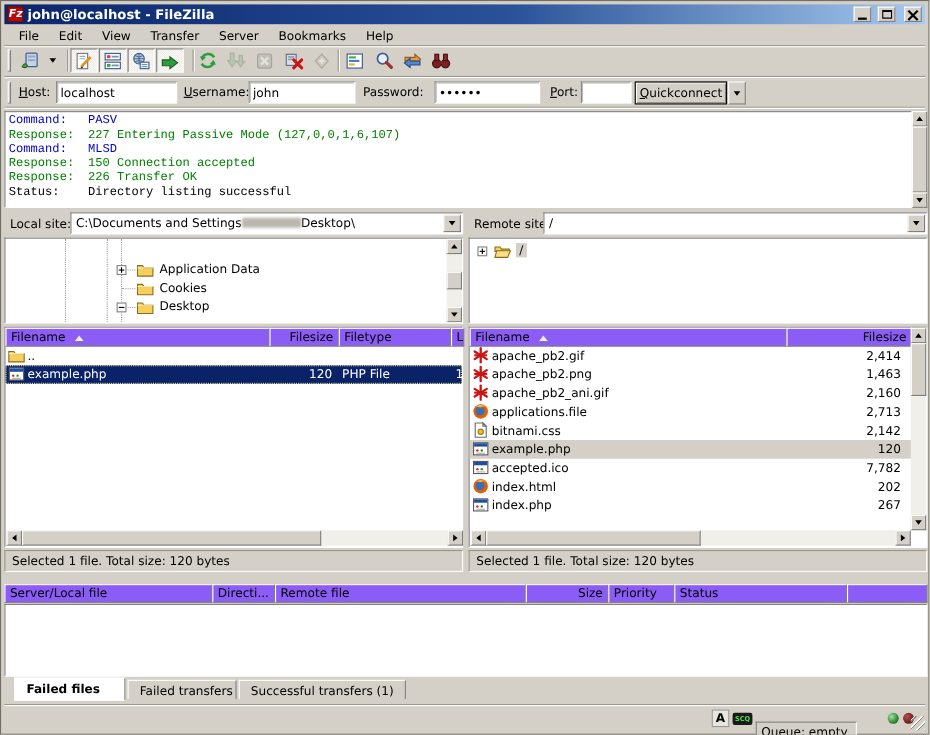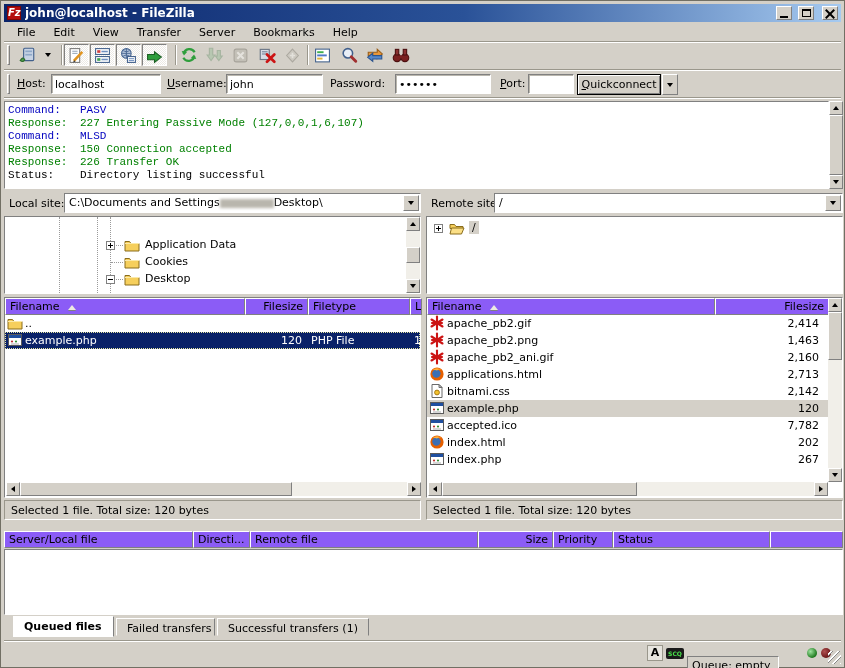--- a/index.html
+++ b/index.html
@@ -471,21 +471,21 @@
       <svg class="fi">
           <use href="#i-apache"></use>
         </svg>
       <span class="c-name">apache_pb2_ani.gif</span>
       <span class="c-size" style="left:292px; width:100px;">2,160</span>
     </div>
     <div class="lrow" style="top:68px; width:402px;">
       <svg class="fi">
           <use href="#i-firefox"></use>
         </svg>
-      <span class="c-name">applications.html</span>
+      <span class="c-name">applications.file</span>
       <span class="c-size" style="left:292px; width:100px;">2,713</span>
     </div>
     <div class="lrow" style="top:85px; width:402px;">
       <svg class="fi">
           <use href="#i-css"></use>
         </svg>
       <span class="c-name">bitnami.css</span>
       <span class="c-size" style="left:292px; width:100px;">2,142</span>
     </div>
     <div class="lrow sel-inactive" style="top:102px; width:402px;">
@@ -541,21 +541,21 @@
     <div class="hdr-cell" style="left:0; width:189px;"><span>Server/Local file</span></div>
     <div class="hdr-cell" style="left:189px; width:57px;"><span>Directi...</span></div>
     <div class="hdr-cell" style="left:246px; width:228px;"><span>Remote file</span></div>
     <div class="hdr-cell num" style="left:474px; width:75px;"><span>Size</span></div>
     <div class="hdr-cell" style="left:549px; width:60px;"><span>Priority</span></div>
     <div class="hdr-cell" style="left:609px; width:157px;"><span>Status</span></div>
     <div class="hdr-cell" style="left:766px; width:73px;"></div>
   </div>
   <div class="queuebody" style="left:3px; top:548px; width:839px; height:66px;"></div>
 
-  <div class="tab active" style="left:12px; top:615px; height:21px; width:101px;"><span>Queued files</span></div>
+  <div class="tab active" style="left:12px; top:615px; height:21px; width:101px;"><span>Failed files</span></div>
   <div class="tab" style="left:115px; top:617px; height:18px; width:99px;"><span>Failed transfers</span></div>
   <div class="tab" style="left:216px; top:617px; height:18px; width:152px;"><span>Successful transfers (1)</span></div>
 
   <div class="abs groove" style="left:3px; top:639px; width:837px;"></div>
 
   <div class="abs statusbar">
     <div class="dt-badge">A</div>
     <div class="scq-badge">SCQ</div>
     <div class="queue-panel">Queue: empty</div>
     <div class="led led-green"></div>

